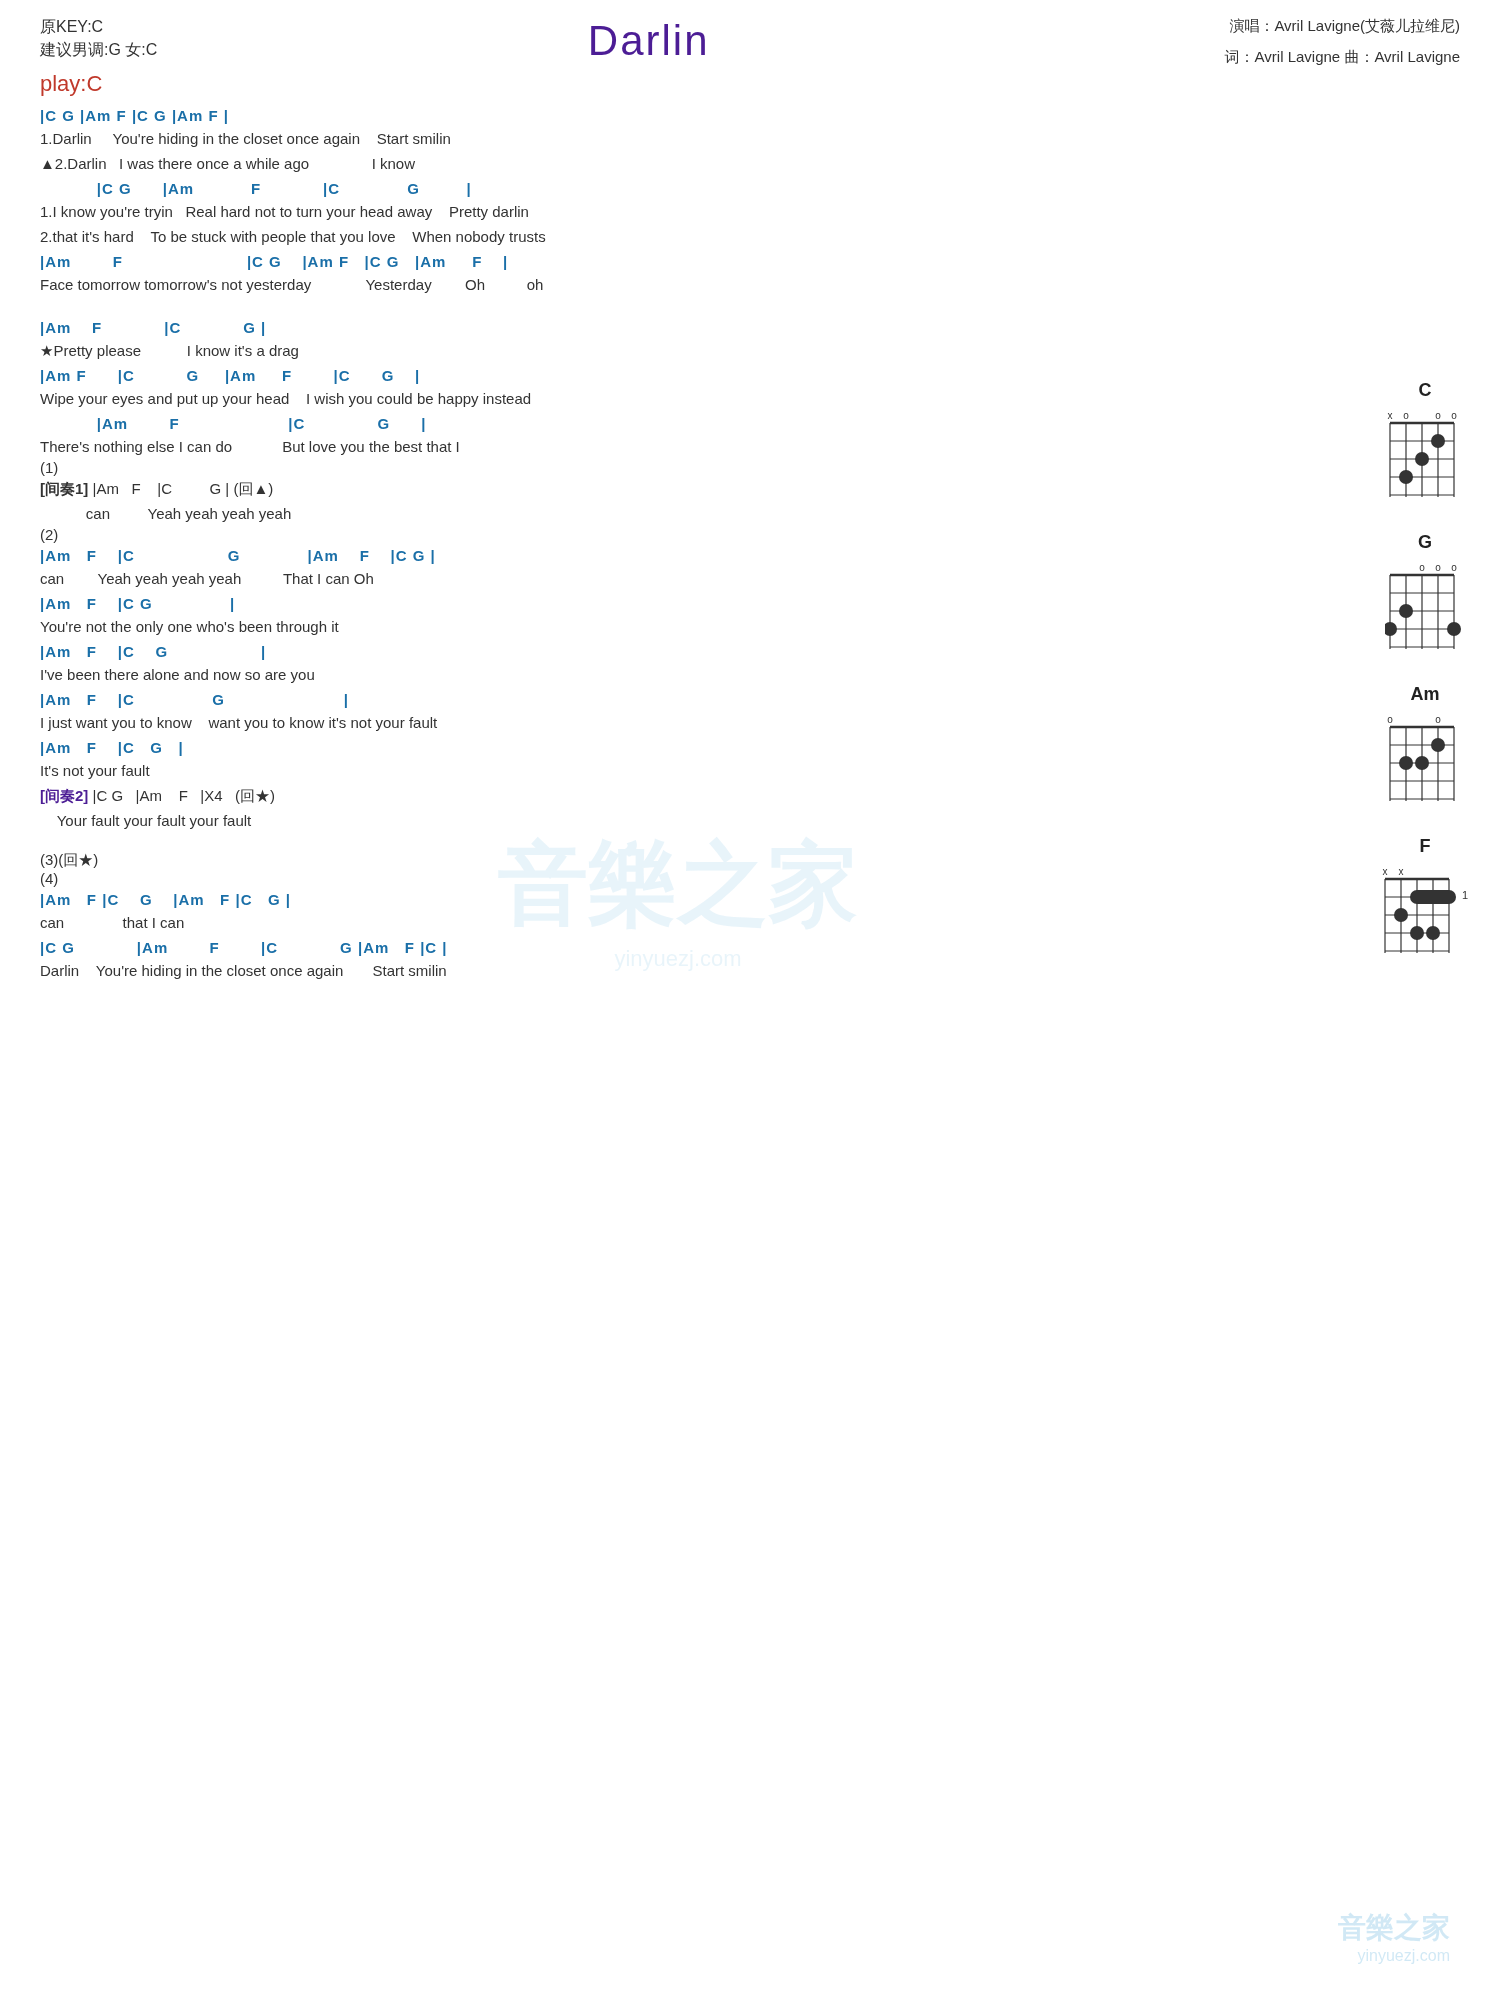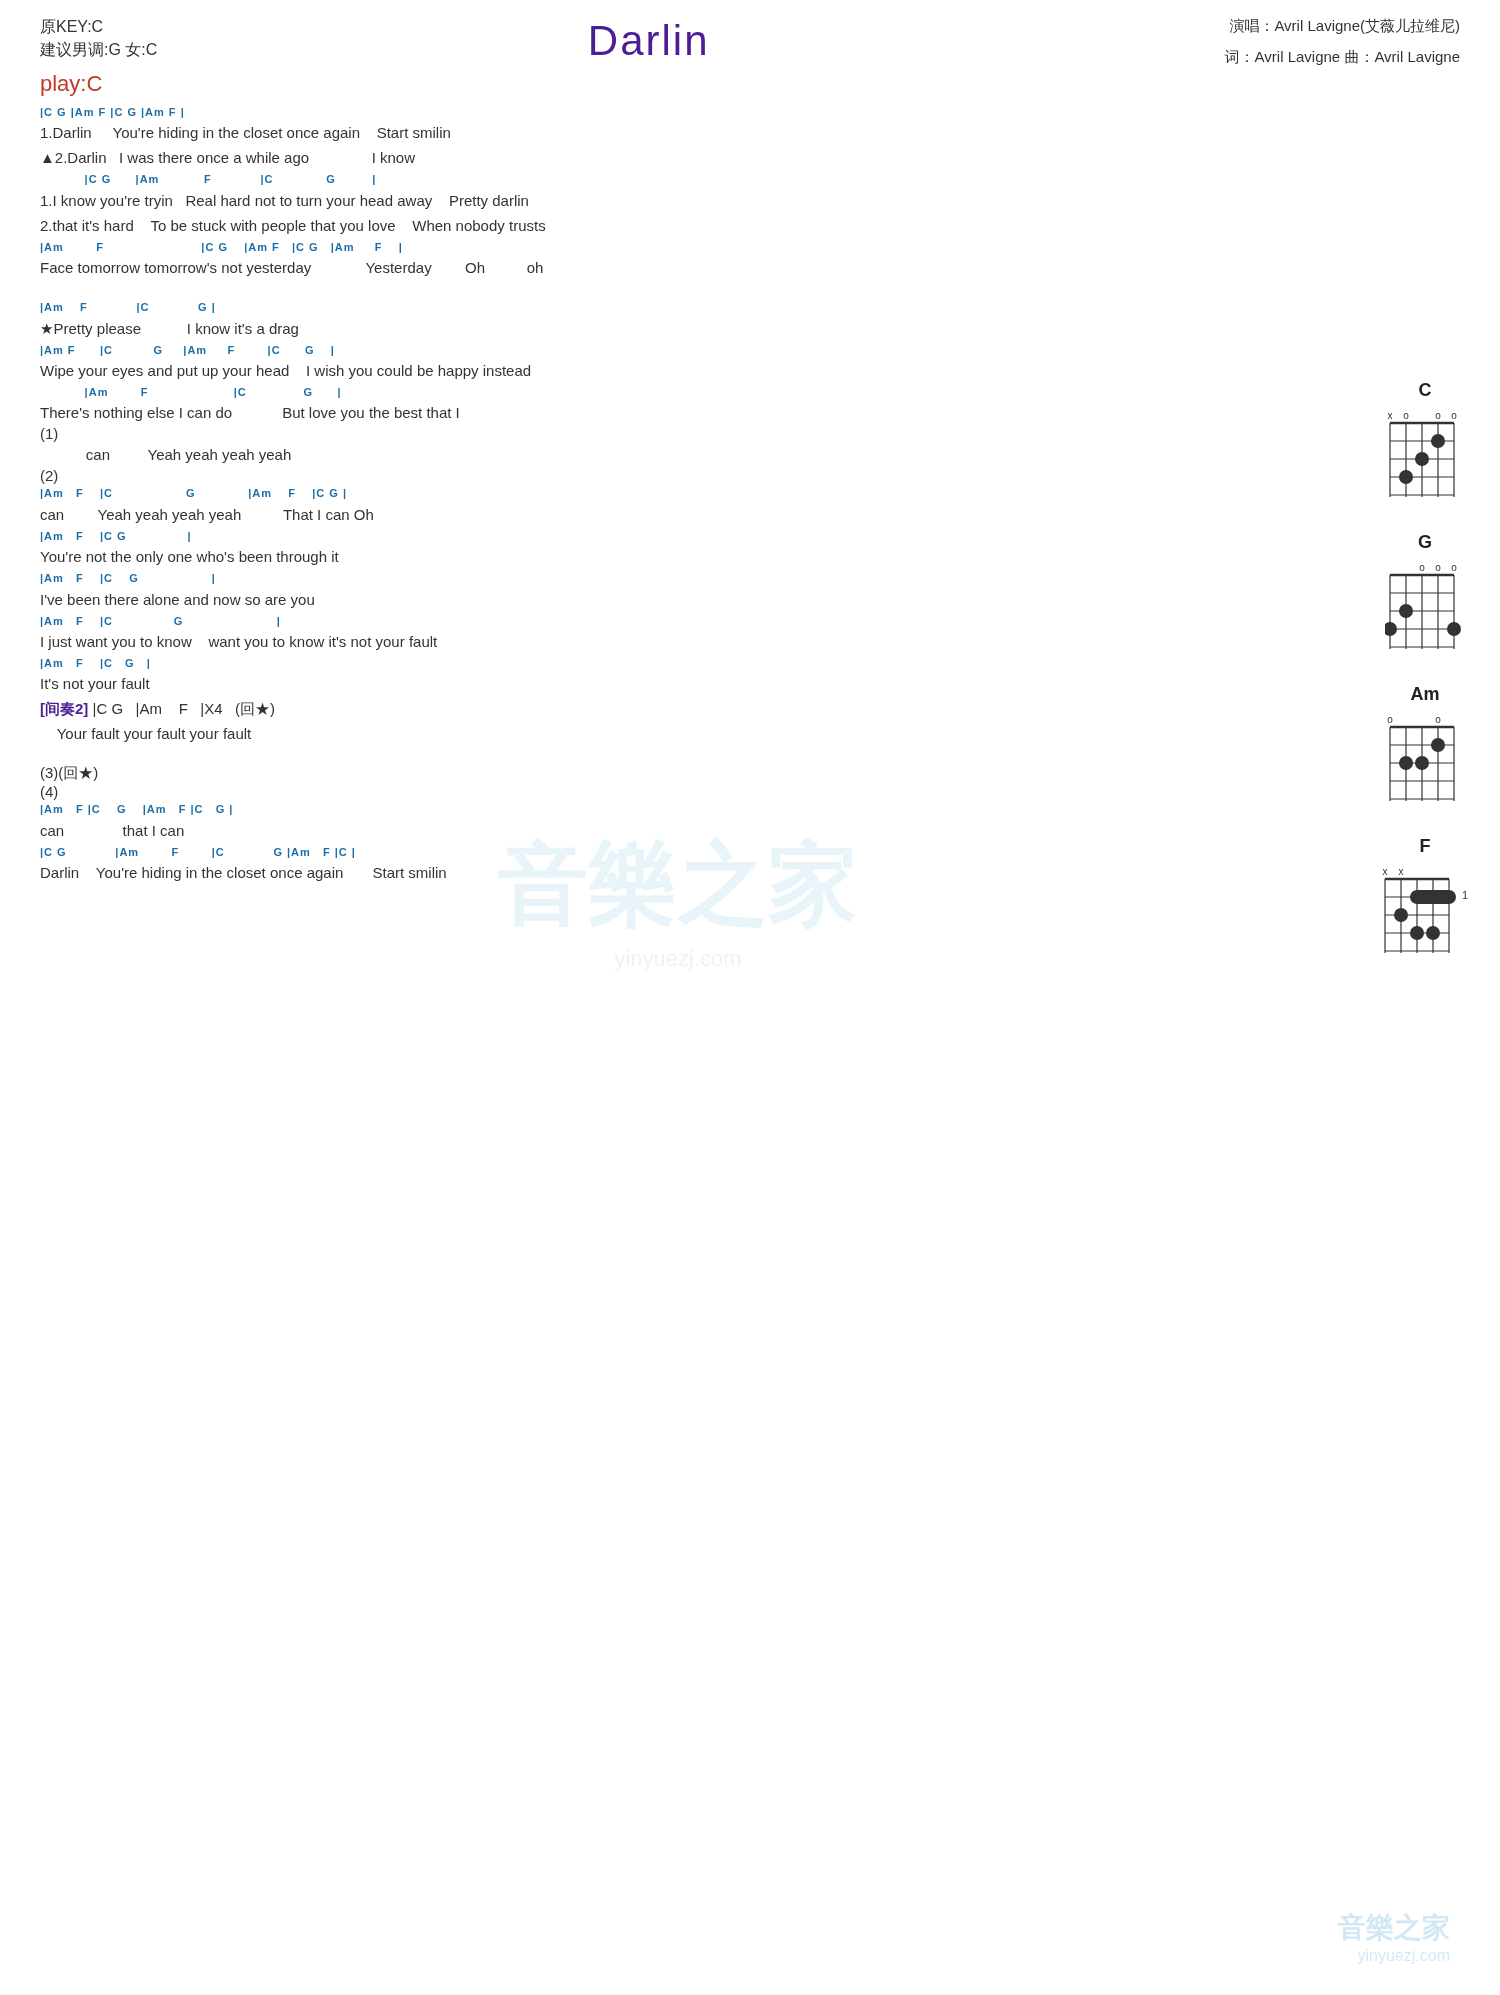--- a/index.html
+++ b/index.html
@@ -56,21 +56,21 @@
       min-width: 320px;
     }
     .play-key {
       font-size: 22px;
       color: #c0392b;
       font-weight: normal;
       margin-bottom: 8px;
       margin-top: 2px;
     }
     .chord-line {
-      font-size: 11px;
+      font-size: 15px;
       color: #1a6fa8;
       font-weight: bold;
       letter-spacing: 1px;
       margin-top: 2px;
       margin-bottom: 0;
       line-height: 1.4;
     }
     .lyric-line {
       font-size: 15px;
       color: #333;
@@ -180,20 +180,21 @@
     <div class="chord-line">|Am  F &nbsp;&nbsp;&nbsp;&nbsp;&nbsp;|C &nbsp;&nbsp;&nbsp;&nbsp;&nbsp;&nbsp;&nbsp;&nbsp;&nbsp;G &nbsp;&nbsp;&nbsp;&nbsp;|Am &nbsp;&nbsp;&nbsp;&nbsp;F &nbsp;&nbsp;&nbsp;&nbsp;&nbsp;&nbsp;&nbsp;|C &nbsp;&nbsp;&nbsp;&nbsp;&nbsp;G &nbsp;&nbsp;&nbsp;|</div>
 
     <div class="lyric-line">Wipe your eyes and put up your head &nbsp;&nbsp;&nbsp;I wish you could be happy instead</div>
 
     <div class="chord-line">&nbsp;&nbsp;&nbsp;&nbsp;&nbsp;&nbsp;&nbsp;&nbsp;&nbsp;&nbsp;&nbsp;|Am &nbsp;&nbsp;&nbsp;&nbsp;&nbsp;&nbsp;&nbsp;F &nbsp;&nbsp;&nbsp;&nbsp;&nbsp;&nbsp;&nbsp;&nbsp;&nbsp;&nbsp;&nbsp;&nbsp;&nbsp;&nbsp;&nbsp;&nbsp;&nbsp;&nbsp;&nbsp;&nbsp;|C &nbsp;&nbsp;&nbsp;&nbsp;&nbsp;&nbsp;&nbsp;&nbsp;&nbsp;&nbsp;&nbsp;&nbsp;&nbsp;G &nbsp;&nbsp;&nbsp;&nbsp;&nbsp;|</div>
 
     <div class="lyric-line">There's nothing else I can do &nbsp;&nbsp;&nbsp;&nbsp;&nbsp;&nbsp;&nbsp;&nbsp;&nbsp;&nbsp;&nbsp;But love you the best that I</div>
 
     <div class="paren-label">(1)</div>
 
+    <div class="lyric-line"><span style="color:#333;font-weight:bold">[间奏1]</span> |Am &nbsp;&nbsp;F &nbsp;&nbsp;&nbsp;|C &nbsp;&nbsp;&nbsp;&nbsp;&nbsp;&nbsp;&nbsp;&nbsp;G  | <span style="color:#333">(回▲)</span></div>
 
     <div class="lyric-line">&nbsp;&nbsp;&nbsp;&nbsp;&nbsp;&nbsp;&nbsp;&nbsp;&nbsp;&nbsp;&nbsp;can &nbsp;&nbsp;&nbsp;&nbsp;&nbsp;&nbsp;&nbsp;&nbsp;Yeah yeah yeah yeah</div>
 
     <div class="paren-label">(2)</div>
 
     <div class="chord-line">|Am &nbsp;&nbsp;F &nbsp;&nbsp;&nbsp;|C &nbsp;&nbsp;&nbsp;&nbsp;&nbsp;&nbsp;&nbsp;&nbsp;&nbsp;&nbsp;&nbsp;&nbsp;&nbsp;&nbsp;&nbsp;&nbsp;&nbsp;G &nbsp;&nbsp;&nbsp;&nbsp;&nbsp;&nbsp;&nbsp;&nbsp;&nbsp;&nbsp;&nbsp;&nbsp;|Am &nbsp;&nbsp;&nbsp;F &nbsp;&nbsp;&nbsp;|C  G  |</div>
 
     <div class="lyric-line">can &nbsp;&nbsp;&nbsp;&nbsp;&nbsp;&nbsp;&nbsp;Yeah yeah yeah yeah &nbsp;&nbsp;&nbsp;&nbsp;&nbsp;&nbsp;&nbsp;&nbsp;&nbsp;That I can Oh</div>
 
     <div class="chord-line">|Am &nbsp;&nbsp;F &nbsp;&nbsp;&nbsp;|C  G &nbsp;&nbsp;&nbsp;&nbsp;&nbsp;&nbsp;&nbsp;&nbsp;&nbsp;&nbsp;&nbsp;&nbsp;&nbsp;&nbsp;|</div>

